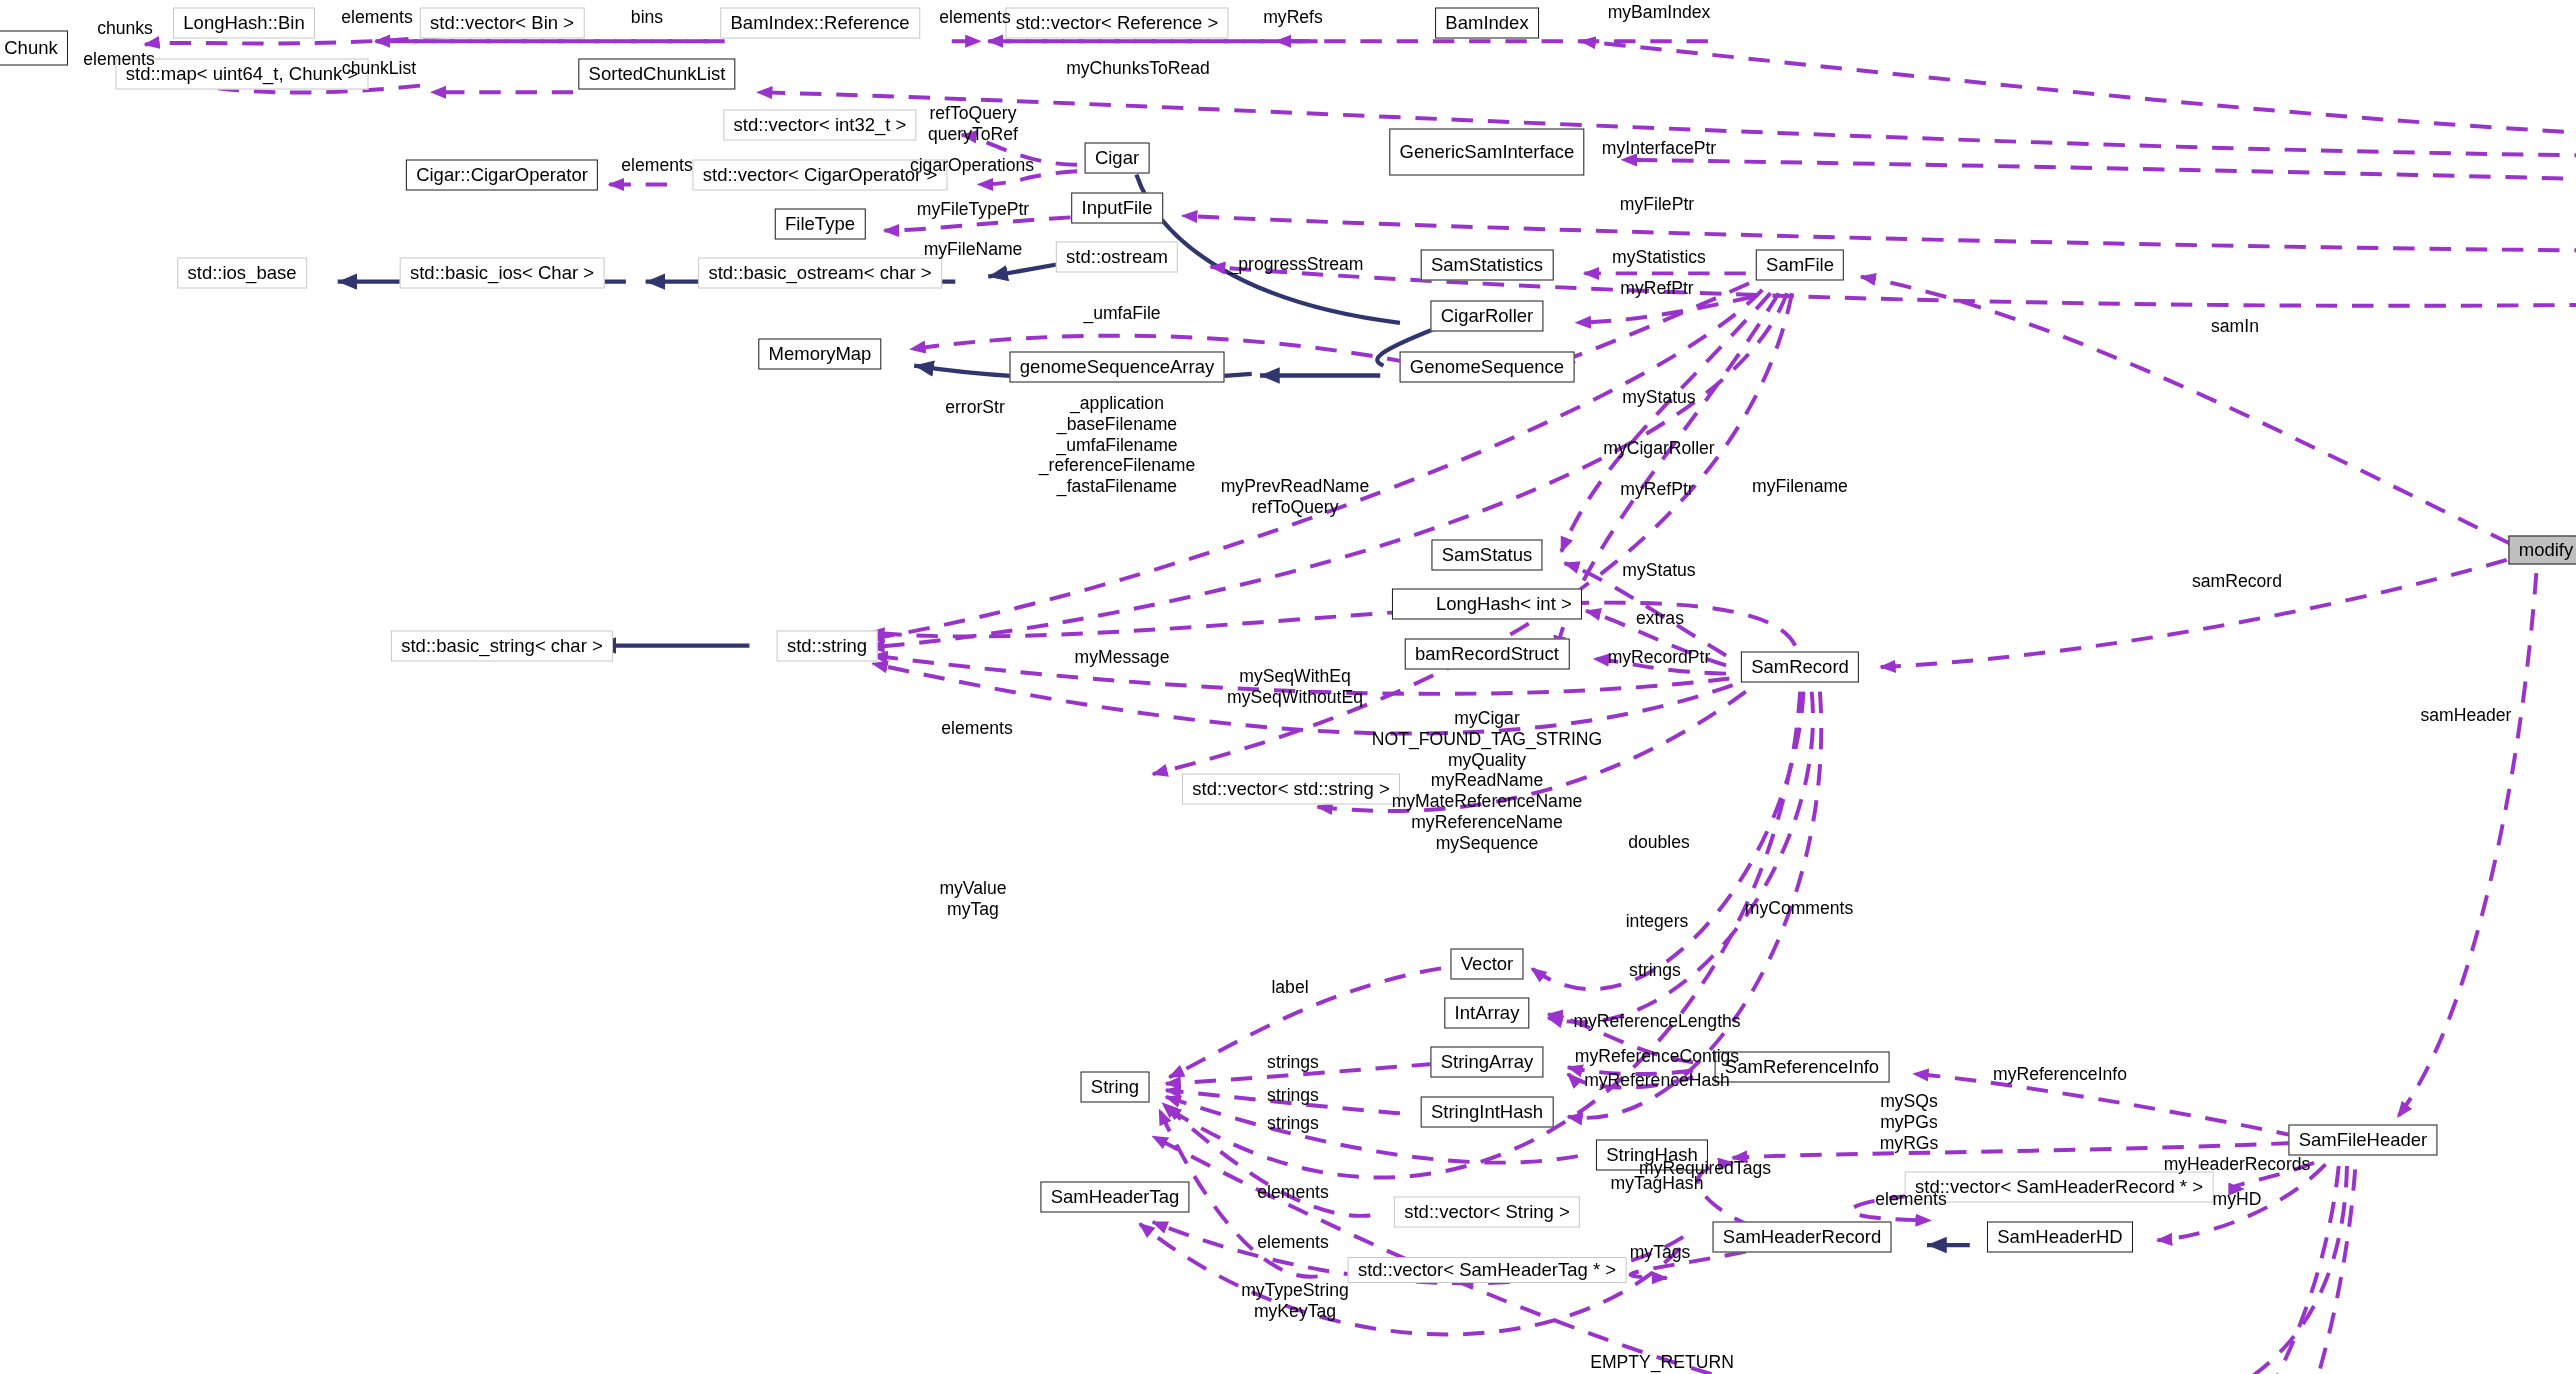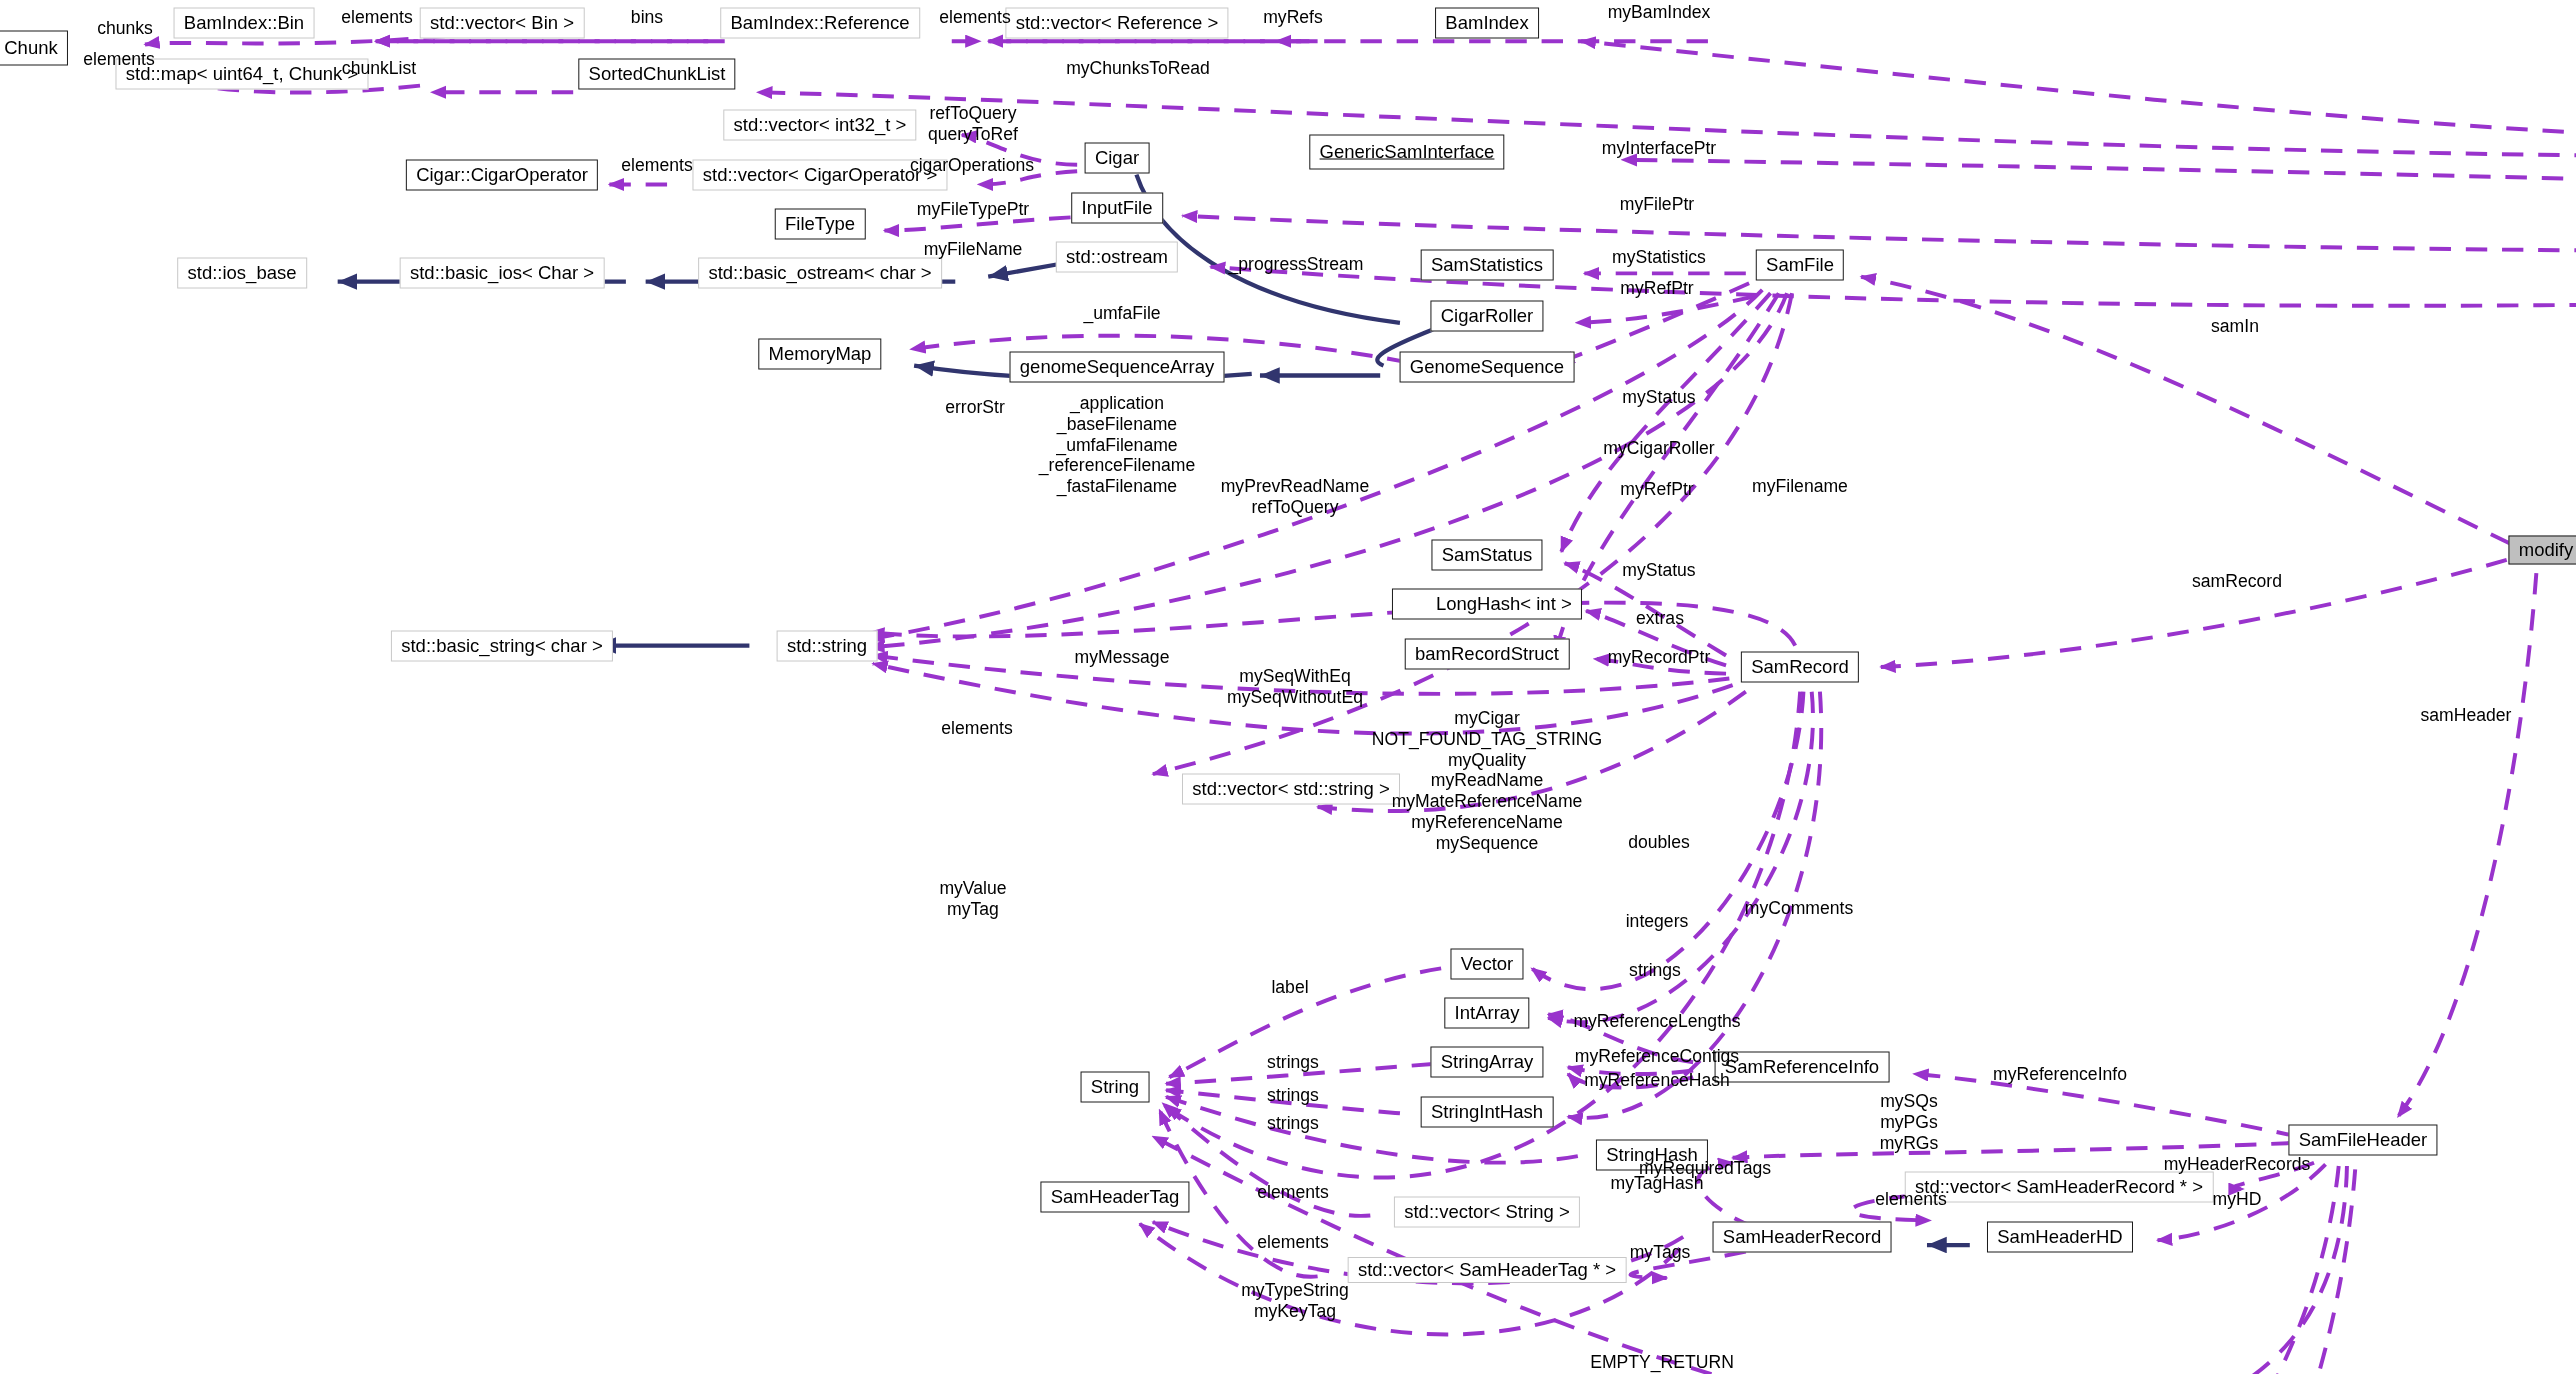--- a/index.html
+++ b/index.html
@@ -155,32 +155,32 @@
     <path class="inherit" marker-end="url(#ih)" d="M 1196,756 L 1170,756"></path>
     <path class="assoc" marker-end="url(#ah)" d="M 1160,726 C 1120,730 1100,740 1172,741"></path>
     <path class="assoc" marker-end="url(#ah)" d="M 1065,745 C 1040,736 1010,710 1052,706"></path>
     <path class="assoc" marker-end="url(#ah)" d="M 1060,760 C 1010,770 960,775 1012,776"></path>
 
     <path class="assoc" d="M 1430,710 C 1400,1100 1000,1440 600,1460"></path>
   </svg>
 
   <div id="node-layer">
       <div class="node cls" style="left: 31px; top: 48px; min-width: 55px; height: 35px;">Chunk</div>
-      <div class="node ext" style="left: 244px; top: 23px; min-width: 118px; height: 31px;">BamIndex::Bin</div>
+      <div class="node ext" style="left: 244px; top: 23px; min-width: 118px; height: 31px;">LongHash::Bin</div>
       <div class="node ext" style="left: 502px; top: 23px; min-width: 125px; height: 31px;">std::vector&lt; Bin &gt;</div>
       <div class="node ext" style="left: 820px; top: 23px; min-width: 168px; height: 31px;">BamIndex::Reference</div>
       <div class="node ext" style="left: 1117px; top: 23px; min-width: 164px; height: 31px;">std::vector&lt; Reference &gt;</div>
       <div class="node cls" style="left: 1487px; top: 23px; min-width: 77px; height: 31px;">BamIndex</div>
       <div class="node ext" style="left: 242px; top: 74px; min-width: 196px; height: 31px;">std::map&lt; uint64_t, Chunk &gt;</div>
       <div class="node cls" style="left: 657px; top: 74px; min-width: 94px; height: 31px;">SortedChunkList</div>
       <div class="node ext" style="left: 820px; top: 125px; min-width: 140px; height: 31px;">std::vector&lt; int32_t &gt;</div>
       <div class="node cls" style="left: 502px; top: 175px; min-width: 107px; height: 31px;">Cigar::CigarOperator</div>
       <div class="node ext" style="left: 820px; top: 175px; min-width: 166px; height: 31px;">std::vector&lt; CigarOperator &gt;</div>
       <div class="node cls" style="left: 1117px; top: 158px; min-width: 46px; height: 31px;">Cigar</div>
-      <div class="node cls" style="left: 1407px; top: 152px; min-width: 135px; height: 35px; text-decoration: underline;">GenericSamInterface</div>
+      <div class="node cls" style="left: 1487px; top: 152px; min-width: 135px; height: 47px;">GenericSamInterface</div>
       <div class="node cls" style="left: 820px; top: 224px; min-width: 59px; height: 31px;">FileType</div>
       <div class="node cls" style="left: 1117px; top: 208px; min-width: 65px; height: 31px;">InputFile</div>
       <div class="node ext" style="left: 242px; top: 273px; min-width: 92px; height: 31px;">std::ios_base</div>
       <div class="node ext" style="left: 502px; top: 273px; min-width: 148px; height: 31px;">std::basic_ios&lt; Char &gt;</div>
       <div class="node ext" style="left: 820px; top: 273px; min-width: 173px; height: 31px;">std::basic_ostream&lt; char &gt;</div>
       <div class="node ext" style="left: 1117px; top: 257px; min-width: 94px; height: 31px;">std::ostream</div>
       <div class="node cls" style="left: 1487px; top: 265px; min-width: 100px; height: 31px;">SamStatistics</div>
       <div class="node cls" style="left: 1800px; top: 265px; min-width: 59px; height: 31px;">SamFile</div>
       <div class="node cls" style="left: 1487px; top: 316px; min-width: 87px; height: 31px;">CigarRoller</div>
       <div class="node cls" style="left: 820px; top: 354px; min-width: 92px; height: 31px; text-align: center;">MemoryMap</div>

